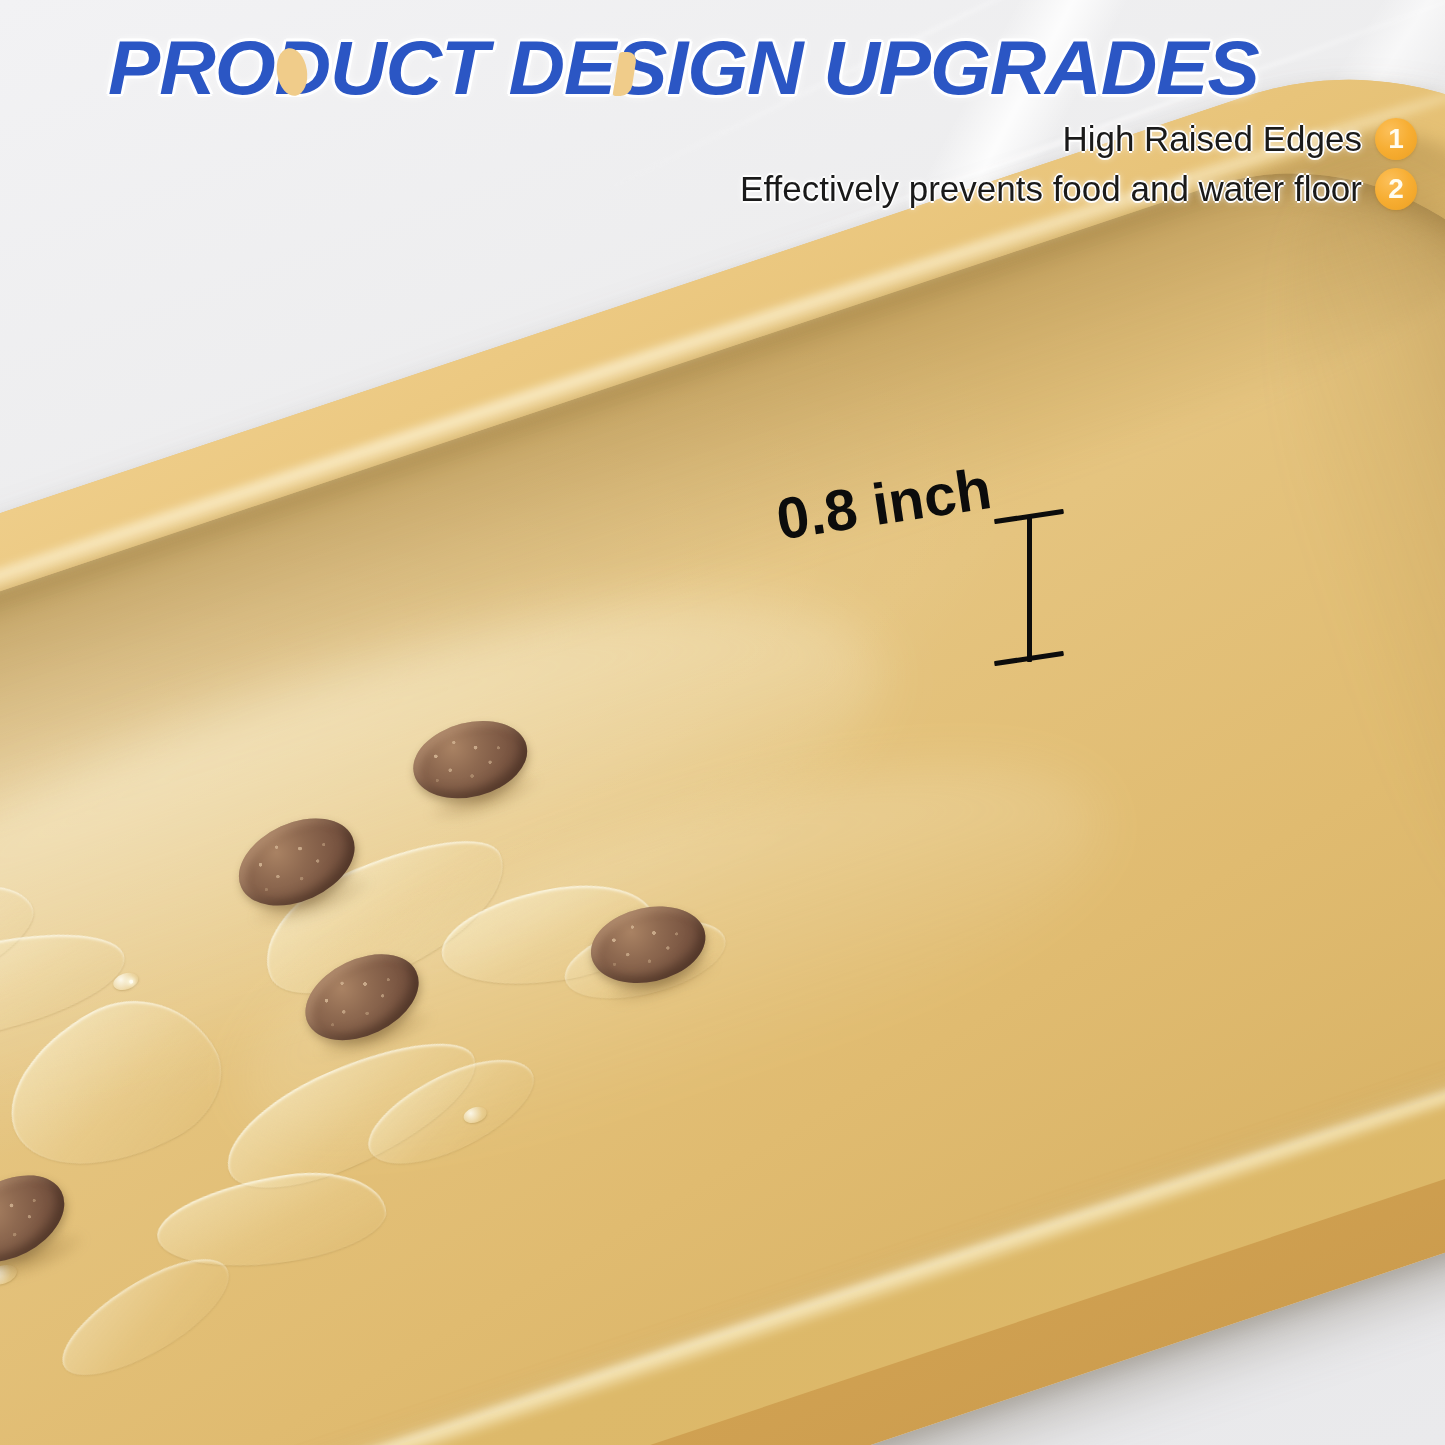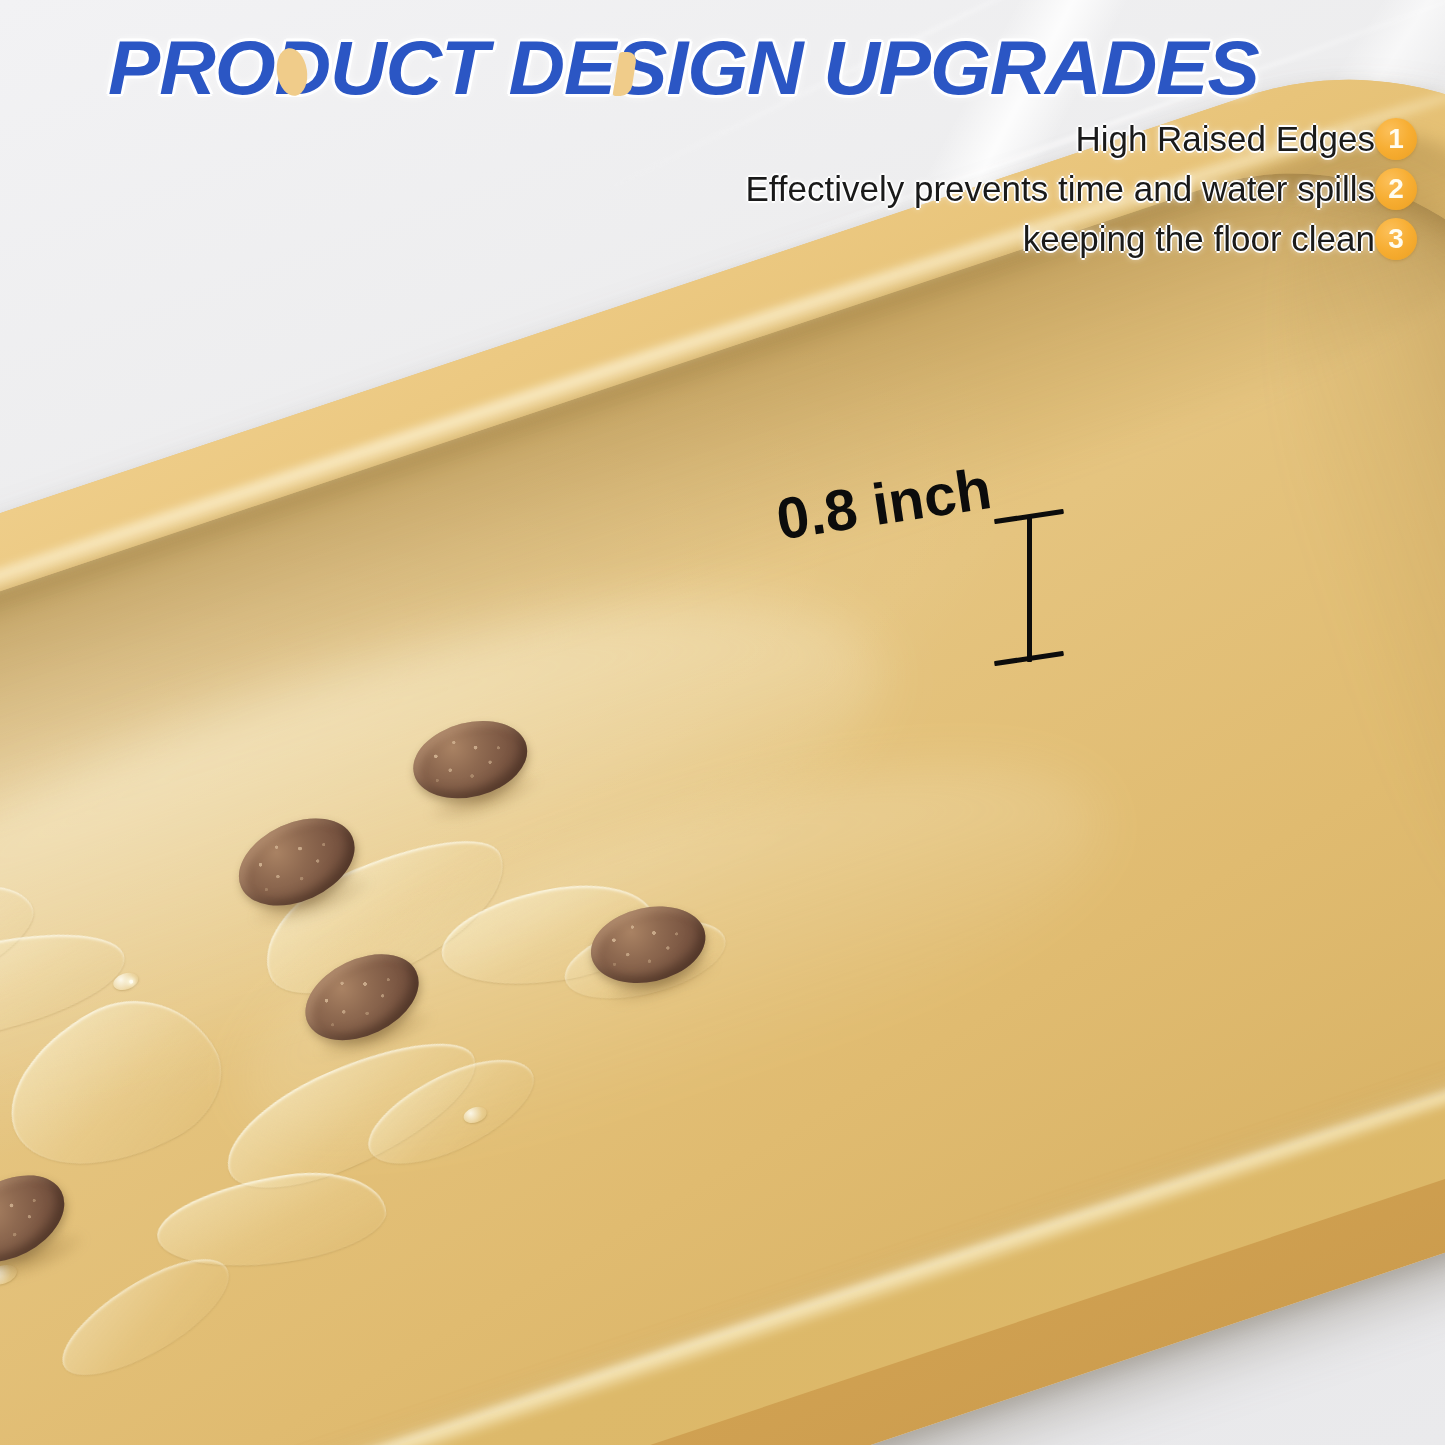--- a/index.html
+++ b/index.html
@@ -177,21 +177,21 @@
     z-index:31;
   }
 
   #feature-list{
     position:absolute; right:28px; top:118px;
     z-index:30;
     display:flex; flex-direction:column; align-items:flex-end;
     gap:8px;
   }
   .feature-row{
-    display:flex; align-items:center; 
+    display:flex; align-items:center; gap:13px;
     justify-content:flex-end;
   }
   .feature-text{
     font-size:35px; color:#1a1a1a;
     white-space:nowrap;
     text-shadow:
       -1.6px 0 0 #fff, 1.6px 0 0 #fff, 0 -1.6px 0 #fff, 0 1.6px 0 #fff,
       0 0 7px rgba(255,255,255,.95);
   }
   .feature-badge{
@@ -292,28 +292,24 @@
   </div>
 
   <div id="feature-list">
 
     <div class="feature-row">
       <span class="feature-text">High Raised Edges</span>
       <span class="feature-badge">1</span>
     </div>
 
     <div class="feature-row">
-      <span class="feature-text">Effectively prevents time and water spills</span>
+      <span class="feature-text">Effectively prevents food and water floor</span>
       <span class="feature-badge">2</span>
     </div>
 
-    <div class="feature-row">
-      <span class="feature-text">keeping the floor clean</span>
-      <span class="feature-badge">3</span>
-    </div>
 
 
   </div>
 
   <div id="dim-callout">
     <div id="dim-label">0.8 inch</div>
     <div id="dim-beam">
       <div class="beam-cap" id="beam-cap-top"></div>
       <div id="beam-stem"></div>
       <div class="beam-cap" id="beam-cap-bot"></div>

